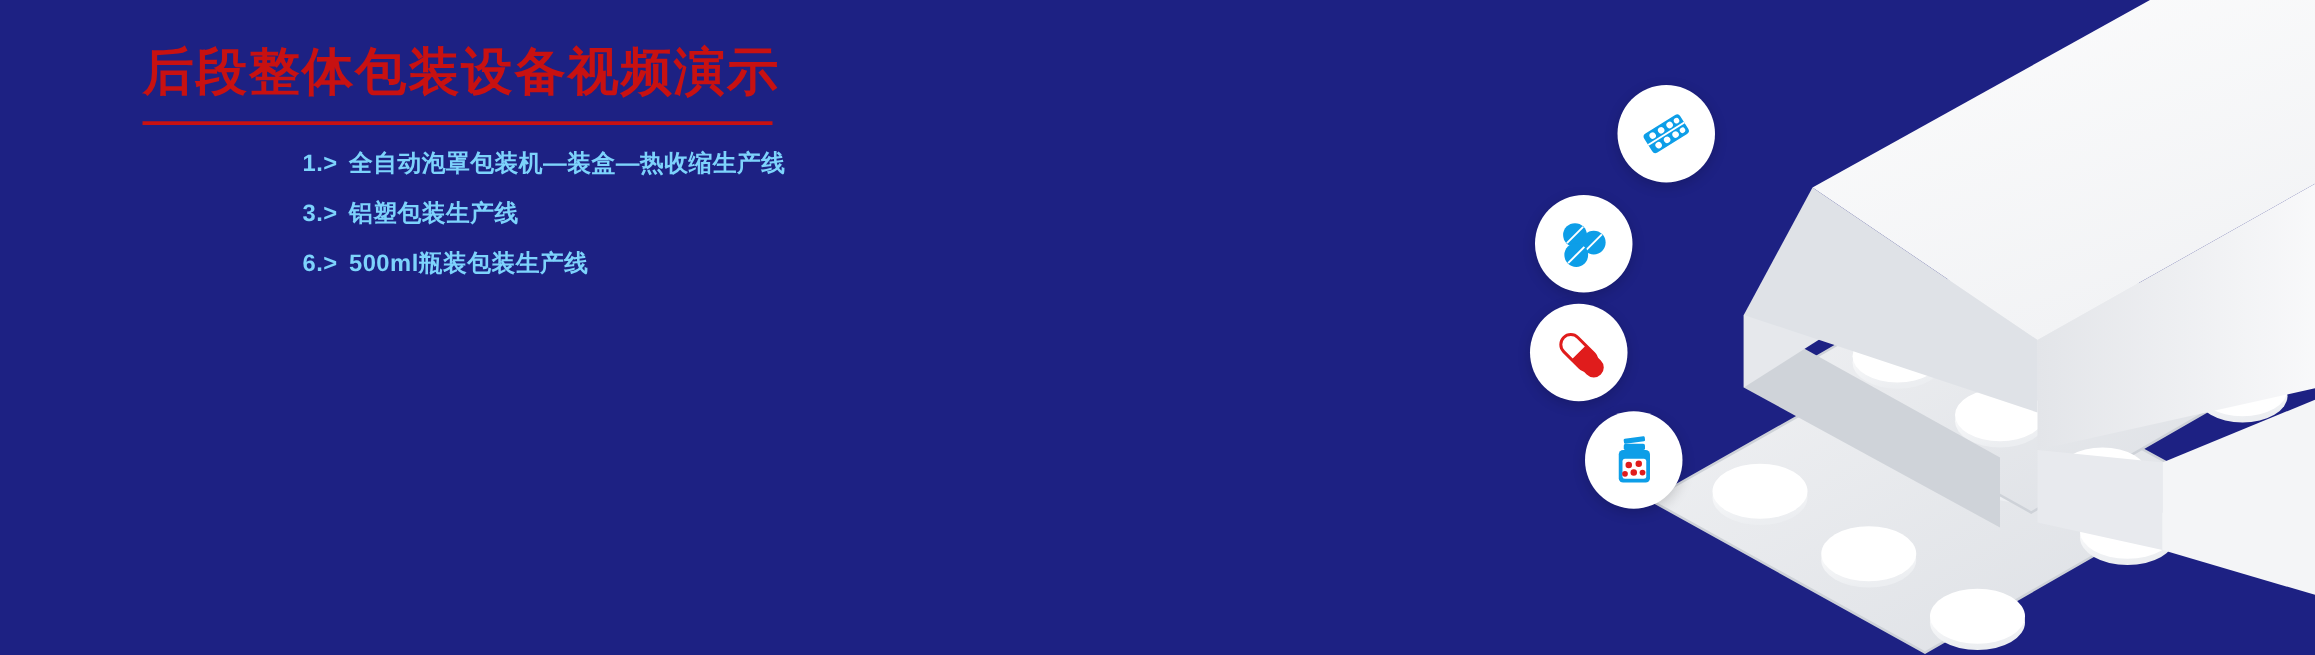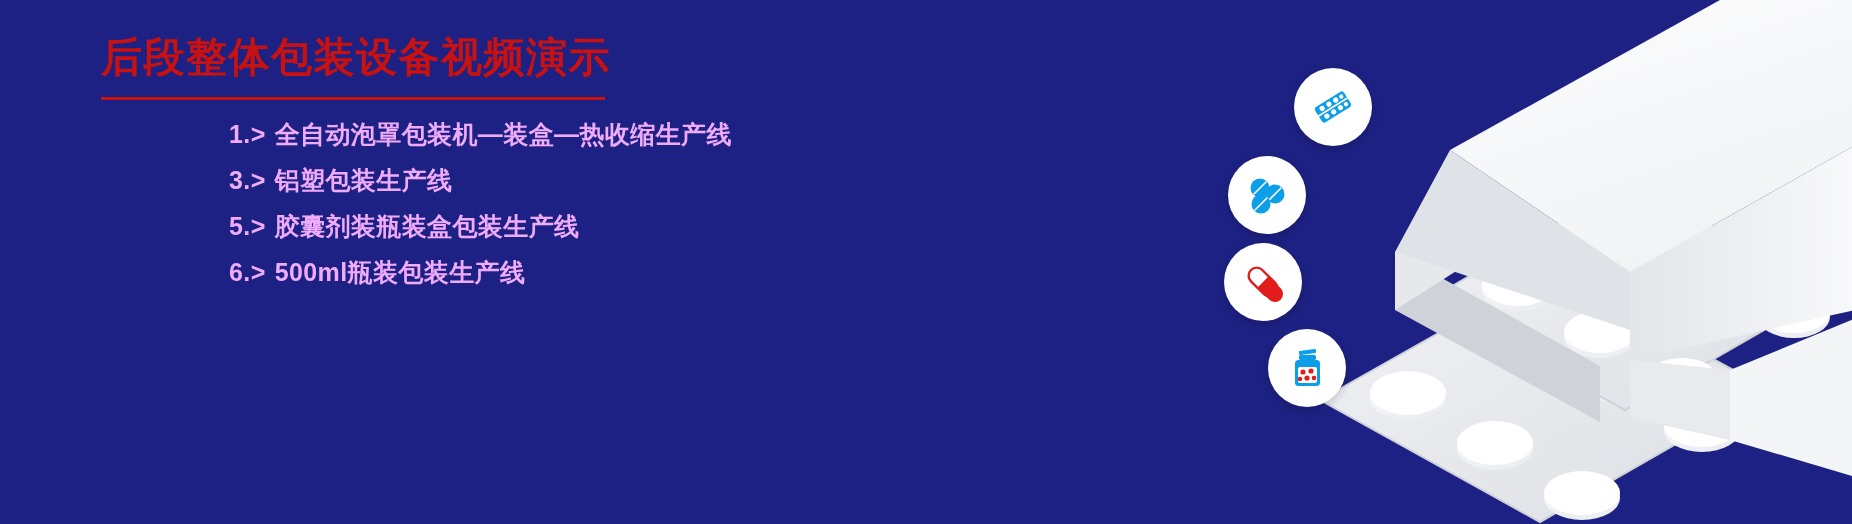--- a/index.html
+++ b/index.html
@@ -12,21 +12,21 @@
   }
   .banner{
     position:absolute;inset:0;
     background:#1d2183;
     overflow:hidden;
   }
 
   
   .text-block{
     position:absolute;
-    left:101px;top:34px;
+    left:114px;top:34px;
     width:780px;
   }
   .title{
     color:#c81111;
     font-size:41px;
     font-weight:bold;
     letter-spacing:1.5px;
     line-height:1.15;
     white-space:nowrap;
     margin:0;
@@ -36,22 +36,22 @@
     background:#c81111;
     margin-top:16px;
   }
   .list{
     list-style:none;
     margin:0;padding:0;
     margin-top:22px;
     margin-left:128px;
   }
   .list-item{
-    color:#f0abfc;
-    font-size:25px;
+    color:#7dd3fc;
+    font-size:19px;
     font-weight:bold;
     line-height:1.0;
     white-space:nowrap;
     margin-bottom:21px;
     letter-spacing:0.4px;
   }
   .list-item .num{display:inline;}
   .list-item .txt{display:inline;margin-left:9px;}
 
   
@@ -85,23 +85,20 @@
   <div class="text-block">
     <h1 class="title">后段整体包装设备视频演示</h1>
     <div class="title-rule"></div>
 
     <ul class="list">
       <li class="list-item">
         <span class="num">1.&gt;</span><span class="txt">全自动泡罩包装机—装盒—热收缩生产线</span>
       </li>
       <li class="list-item">
         <span class="num">3.&gt;</span><span class="txt">铝塑包装生产线</span>
-      </li>
-      <li class="list-item">
-        <span class="num">5.&gt;</span><span class="txt">胶囊剂装瓶装盒包装生产线</span>
       </li>
       <li class="list-item">
         <span class="num">6.&gt;</span><span class="txt">500ml瓶装包装生产线</span>
       </li>
     </ul>
   </div>
 
   <div class="carton-wrap">
     <svg width="600" height="560" viewBox="0 0 600 560">
       <defs>

